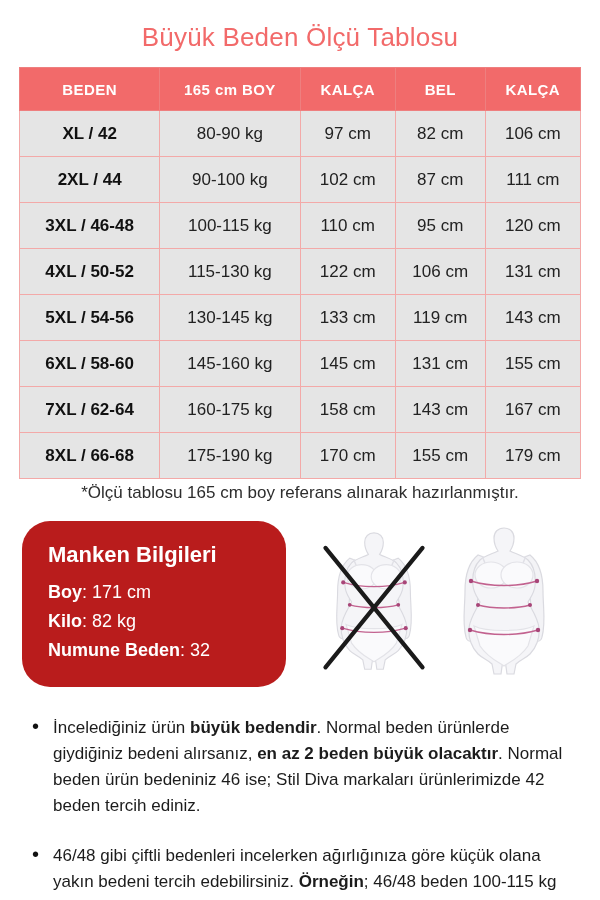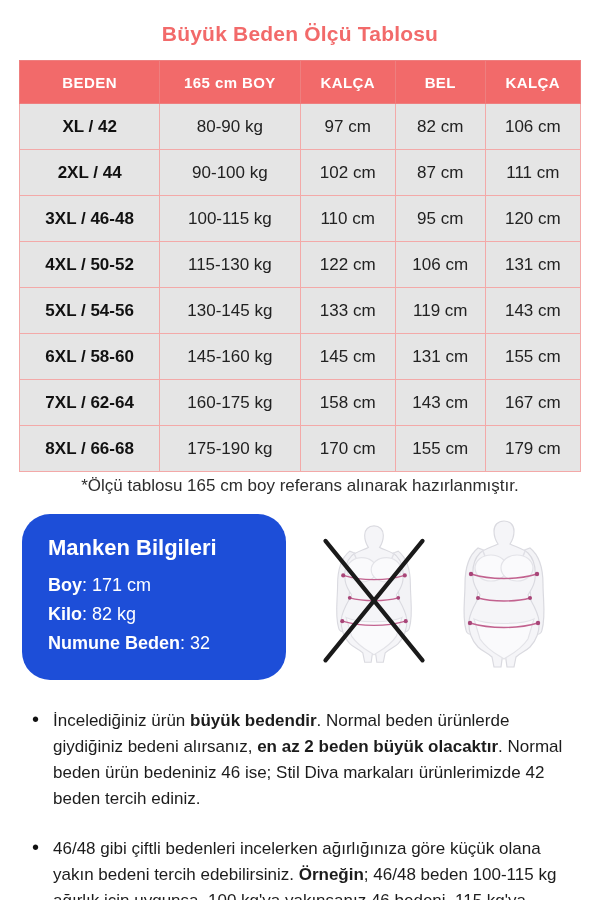--- a/index.html
+++ b/index.html
@@ -4,21 +4,21 @@
 <style>
   * { margin:0; padding:0; box-sizing:border-box; }
   html,body { background:#ffffff; }
   body { font-family:"Liberation Sans", "DejaVu Sans", sans-serif; }
   .page {
     position:relative; width:600px; height:900px; background:#ffffff;
     overflow:hidden; margin:0 auto;
   }
   .title {
     margin-top:22px; text-align:center;
-    font-size:21px; font-weight:bold; color:#F26A6A; letter-spacing:.2px;
+    font-size:26px; font-weight:normal; color:#F26A6A; letter-spacing:.2px;
   }
   
   .size-table {
     width:562px; margin:14px auto 4px auto;
     border-collapse:collapse; table-layout:fixed;
   }
   .size-table col.c1{width:25%} .size-table col.c2{width:25%}
   .size-table col.c3{width:17%} .size-table col.c4{width:16%}
   .size-table col.c5{width:17%}
   .size-table th {
@@ -33,21 +33,21 @@
   
   .footnote {
     margin-top:4px; text-align:center; color:#2d2d2d; font-size:17px;
   }
   
   .info-row {
     display:flex; align-items:flex-start; gap:18px;
     padding:0 22px; margin-top:18px; height:168px;
   }
   .model-box {
-    flex:0 0 264px; background:#1d4ed8; border-radius:28px;
+    flex:0 0 264px; background:#b91c1c; border-radius:28px;
     color:#ffffff; padding:21px 26px 20px 26px; height:166px;
   }
   .model-box .box-title { font-size:22px; font-weight:bold; margin-bottom:10px; }
   .model-box .box-line { font-size:18px; line-height:29px; }
   .model-box .box-line b { font-weight:bold; }
   .figures {
     flex:1; display:flex; justify-content:center; align-items:center;
     gap:14px; height:166px;
   }
   .figure-wrap { position:relative; }

